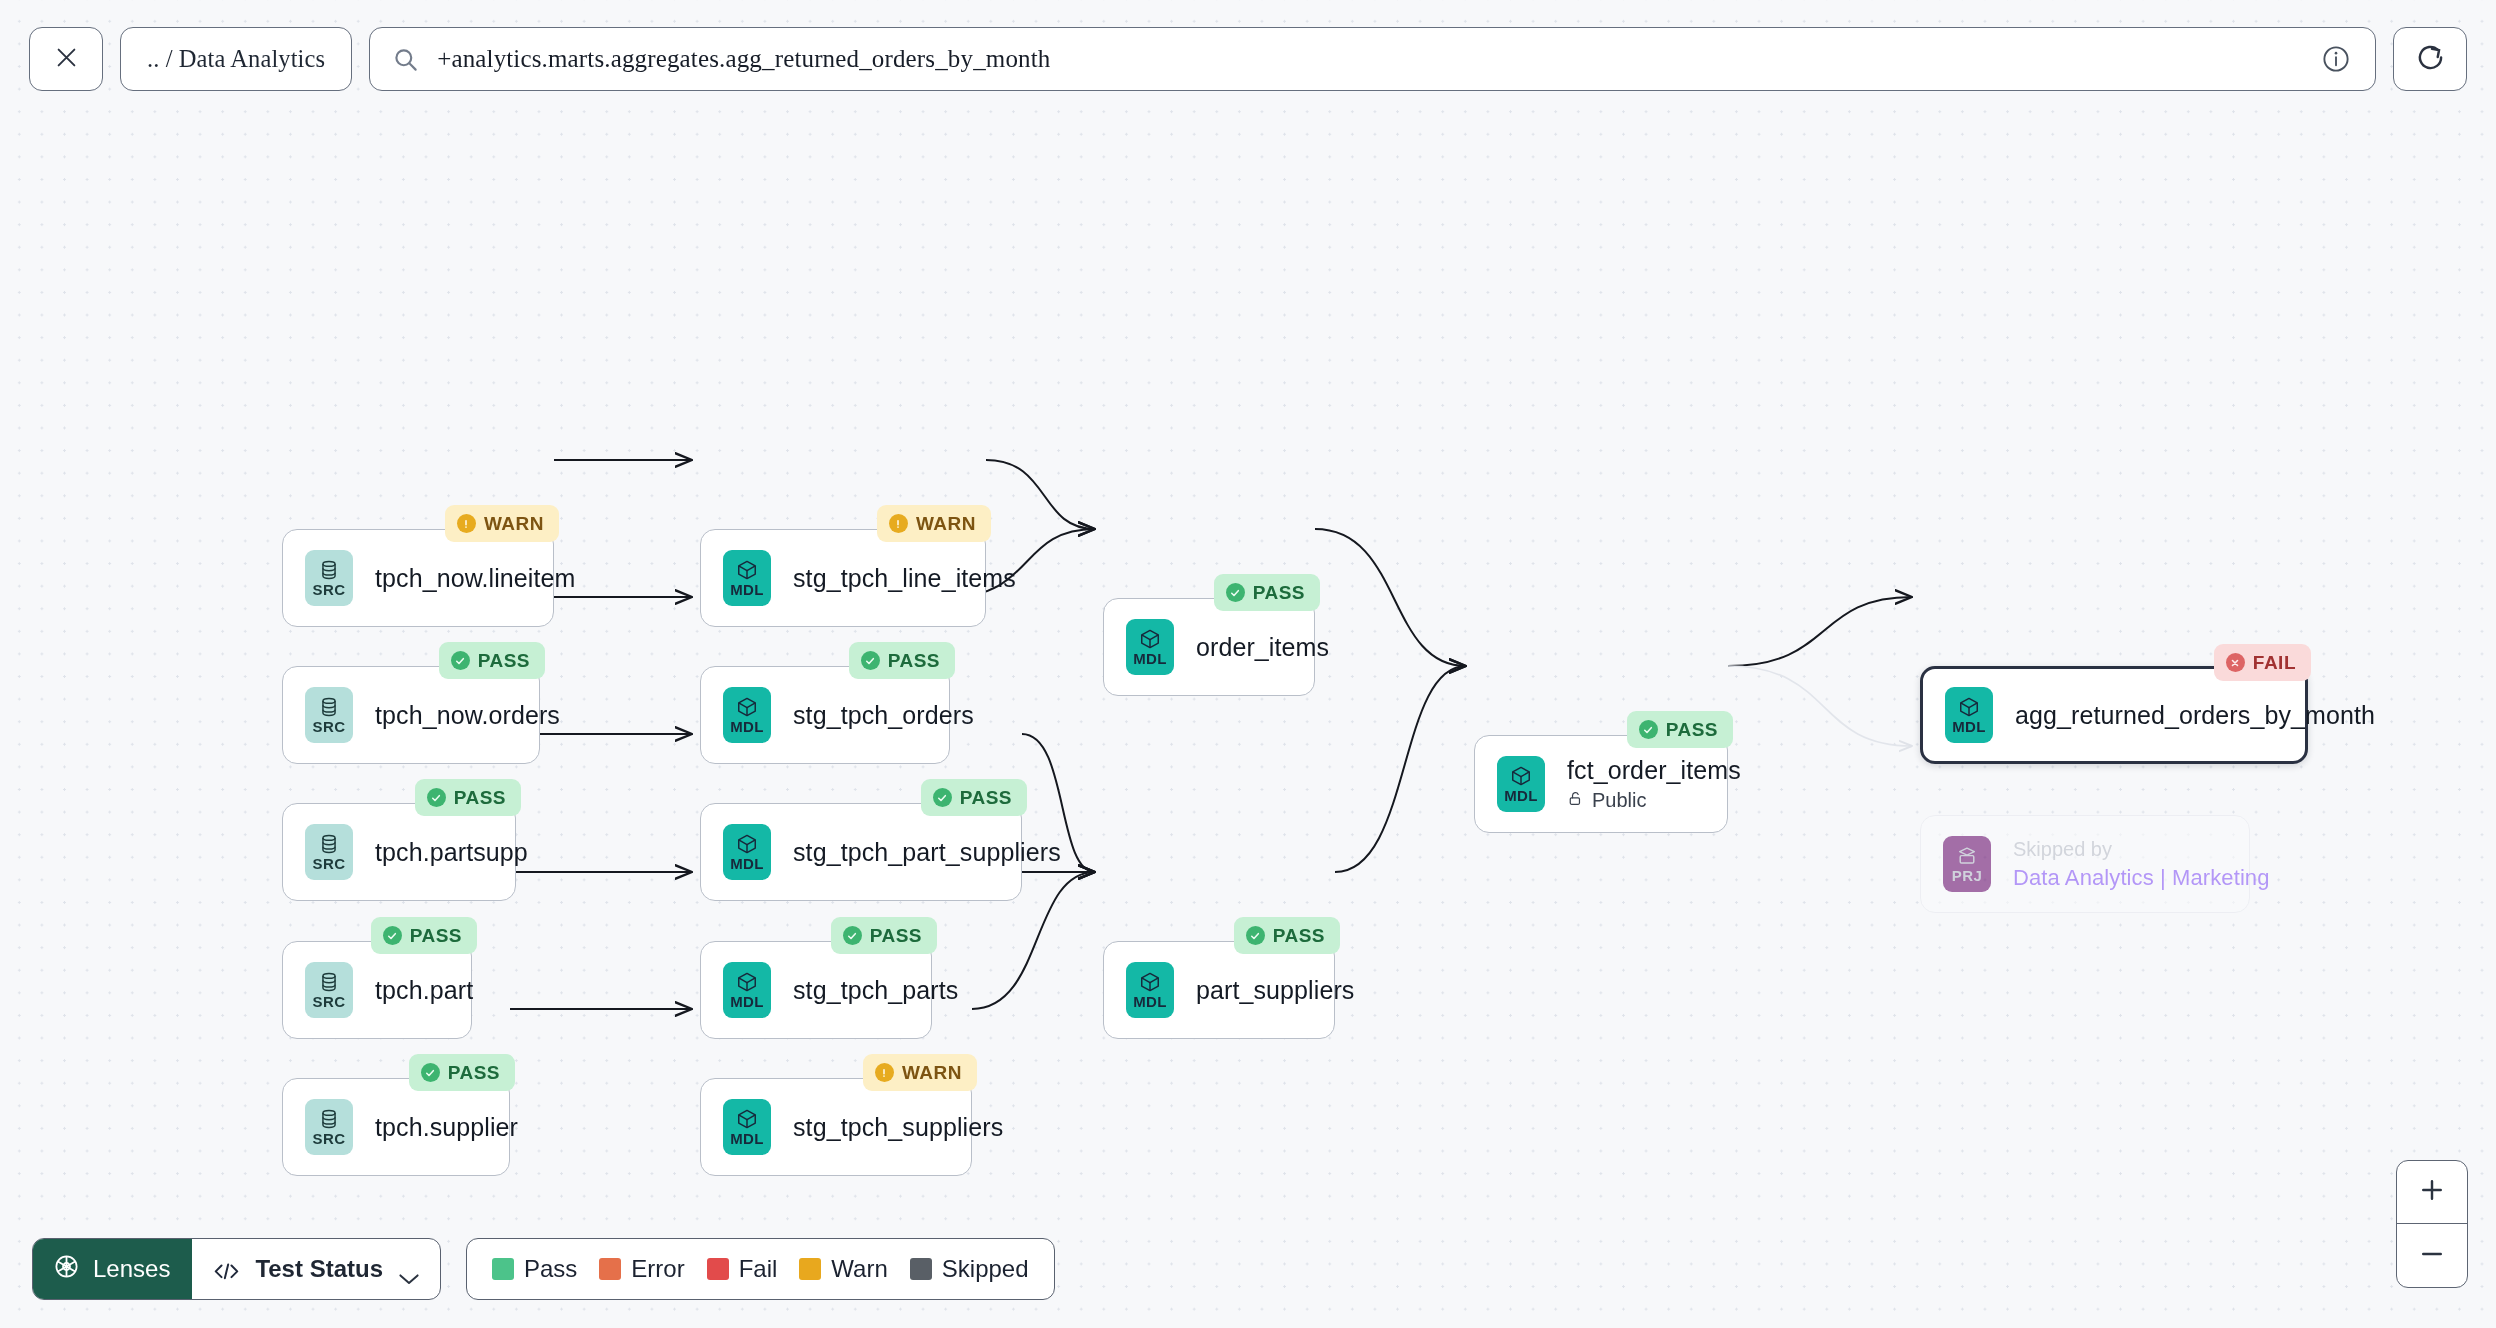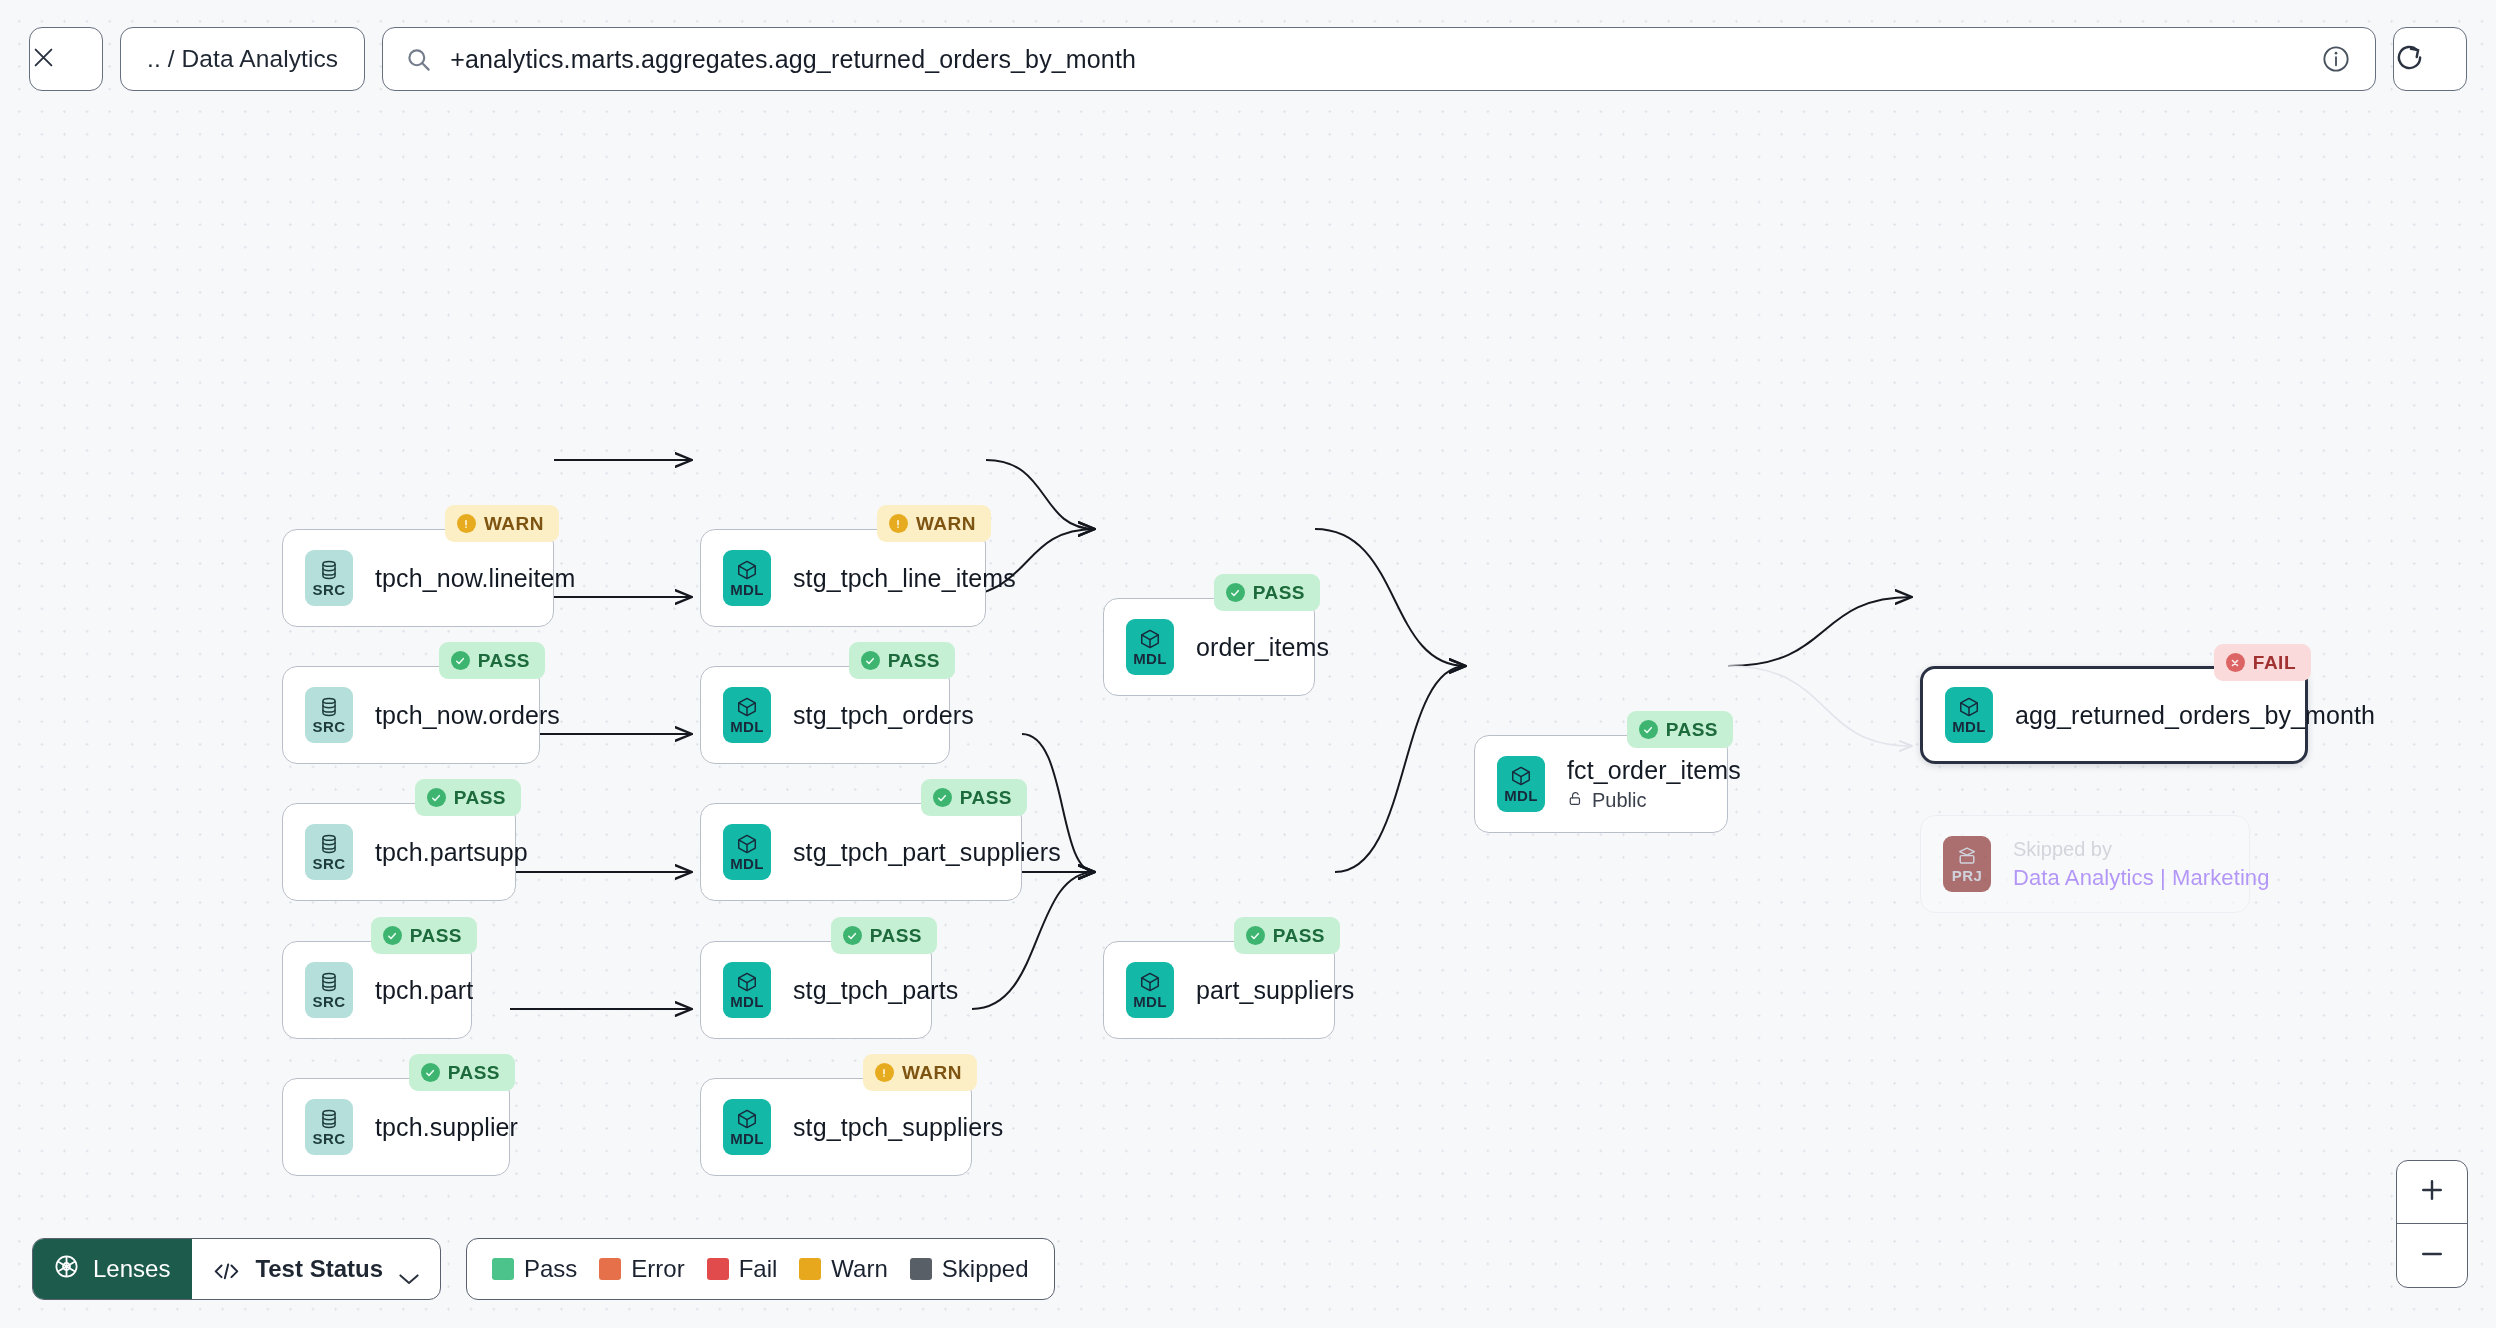--- a/index.html
+++ b/index.html
@@ -24,22 +24,23 @@
     position: absolute; top: 0; left: 0; right: 0; height: 118px;
     display: flex; align-items: center; gap: 17px;
     padding: 0 29px;
     z-index: 40;
   }
   .tb-btn {
     background: #ffffff;
     border: 1.6px solid #666f7e;
     border-radius: 13px;
     height: 64px;
-    display: flex; align-items: center; justify-content: flex-start;
+    display: flex; align-items: center; justify-content: center;
     color: #2b3240;
+    font-family: Liberation Serif, serif;
   }
   .tb-close { width: 74px; }
   .tb-close svg { width: 27px; height: 27px; }
   .tb-breadcrumb {
     padding: 0 26px;
     font-size: 24.5px;
     color: #1f2733;
     white-space: nowrap;
     letter-spacing: .1px;
   }
@@ -87,21 +88,21 @@
   .nicon {
     width: 48px; height: 56px; flex: 0 0 auto;
     border-radius: 9px;
     display: flex; flex-direction: column; align-items: center; justify-content: center;
     gap: 1px;
   }
   .nicon svg { width: 22px; height: 22px; display: block; }
   .nicon .tag { font-size: 15px; font-weight: 600; letter-spacing: .4px; line-height: 1; }
   .nicon.src { background: #b5dfdb; color: #1d3b3b; }
   .nicon.mdl { background: #14b8a6; color: #17293b; }
-  .nicon.prj { background: #7f1d1d; color: #b9bcca; }
+  .nicon.prj { background: #701a75; color: #b9bcca; }
   .nbody { display: flex; flex-direction: column; gap: 4px; min-width: 0; }
   .nlabel { font-size: 25px; color: #141a24; white-space: nowrap; letter-spacing: .1px; }
   .nsub {
     display: flex; align-items: center; gap: 8px;
     font-size: 20px; color: #3a414d; white-space: nowrap;
   }
   .nsub svg { width: 17px; height: 17px; }
   .node.ghost .nlabel, .node.ghost .nsub { color: #8b5cf6; }
   .node.ghost .nsub-top { font-size: 20px; color: #bcc0ca; }
 

